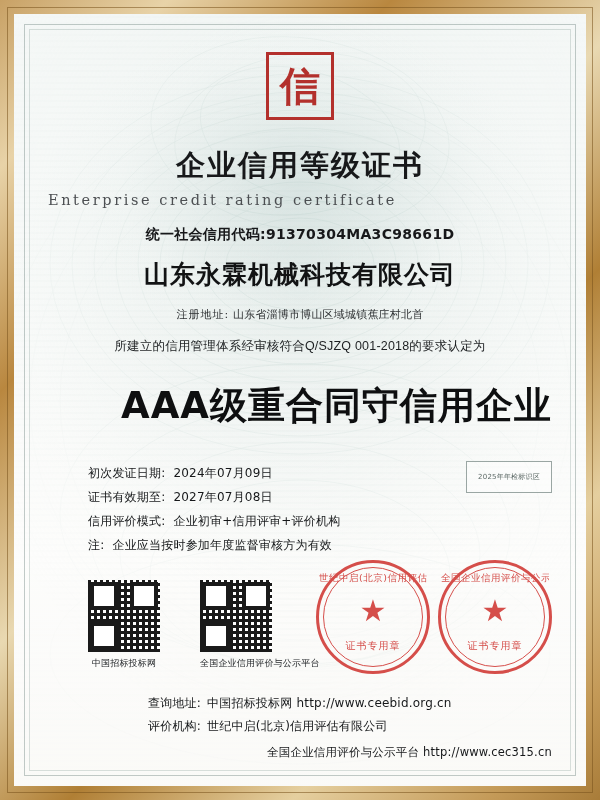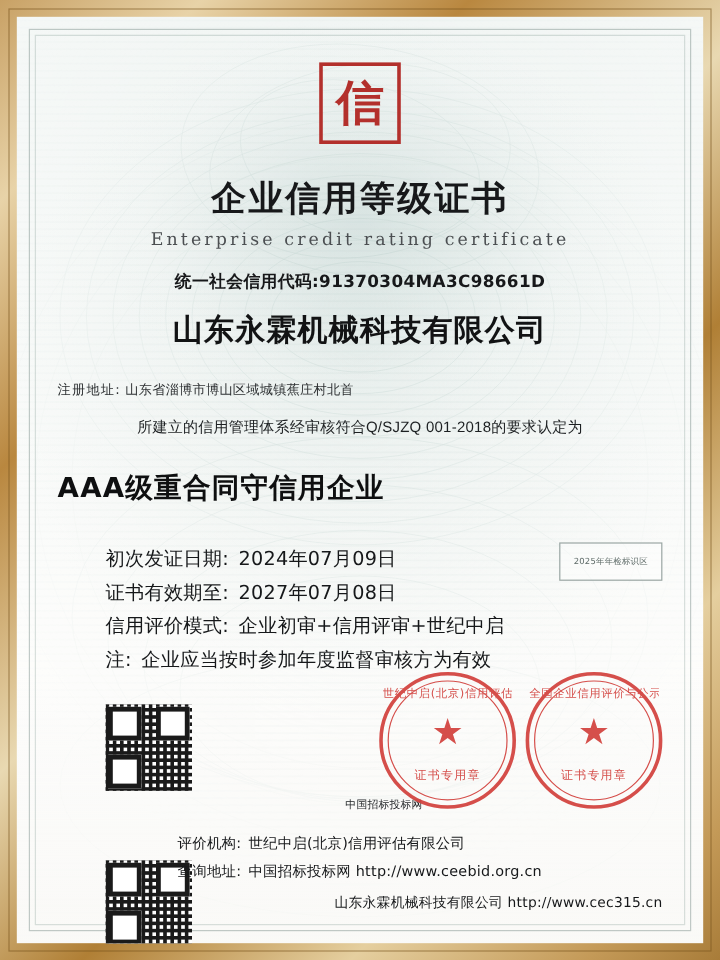--- a/index.html
+++ b/index.html
@@ -100,21 +100,20 @@
     margin-top: 26px;
     text-align: center;
     font-family: "DejaVu Sans", sans-serif;
     font-size: 29px;
     font-weight: bold;
     letter-spacing: 2px;
     color: #17181a;
   }
   .title-en {
     margin-top: 6px;
-    text-align: center;
     font-family: "DejaVu Serif", serif;
     font-size: 14.5px;
     letter-spacing: 2.6px;
     color: #4c4f52;
   }
 
   .credit-code {
     margin-top: 18px;
     text-align: center;
     font-family: "DejaVu Sans", sans-serif;
@@ -128,58 +127,59 @@
     margin-top: 14px;
     text-align: center;
     font-family: "DejaVu Sans", sans-serif;
     font-size: 25px;
     font-weight: bold;
     letter-spacing: 1px;
     color: #121314;
   }
 
   .reg-addr {
-    margin-top: 26px;
+    margin-top: 16px;
+    text-align: center;
     font-family: "DejaVu Sans", sans-serif;
     font-size: 11px;
     color: #2e3133;
     letter-spacing: 0.2px;
   }
   .reg-addr .lbl { letter-spacing: 1px; }
 
   .standard-line {
     margin-top: 16px;
     text-align: center;
     font-family: Liberation Sans, sans-serif;
     font-size: 12.5px;
     color: #1d2022;
     letter-spacing: 0.2px;
   }
 
   .grade {
     margin-top: 26px;
-    text-align: left;
-    font-family: "DejaVu Sans", sans-serif;
-    font-size: 23px;
+    text-align: right;
+    font-family: "DejaVu Sans", sans-serif;
+    font-size: 37px;
     font-weight: bold;
     letter-spacing: 1px;
     color: #0e0f10;
   }
 
   
   .details {
     margin-top: 34px;
     position: relative;
     padding-left: 40px;
   }
   .row {
     display: flex;
     align-items: flex-start;
     font-family: "DejaVu Sans", sans-serif;
-    font-size: 16px;
+    font-size: 12px;
     color: #16181a;
     margin-bottom: 7px;
     letter-spacing: 0.2px;
   }
   .row .label { white-space: nowrap; }
   .row .value { margin-left: 8px; white-space: nowrap; }
 
   
   .review-boxes {
     position: absolute;
@@ -200,21 +200,20 @@
     letter-spacing: 0.2px;
     background: rgba(255,255,255,0.35);
   }
 
   
   .qr-area {
     margin-top: 26px;
     padding-left: 40px;
     display: flex;
     gap: 40px;
-    flex-direction: column;
   }
   .qr-block { text-align: center; }
   .qr {
     width: 72px;
     height: 72px;
     background-color: #ffffff;
     background-image:
       repeating-linear-gradient(90deg, #1a1a1a 0 3px, transparent 3px 6px),
       repeating-linear-gradient(0deg, #1a1a1a 0 3px, transparent 3px 6px);
     background-size: 6px 6px, 6px 6px;
@@ -405,21 +404,21 @@
         <div class="row">
           <span class="label">初次发证日期:</span>
           <span class="value">2024年07月09日</span>
         </div>
         <div class="row">
           <span class="label">证书有效期至:</span>
           <span class="value">2027年07月08日</span>
         </div>
         <div class="row">
           <span class="label">信用评价模式:</span>
-          <span class="value">企业初审+信用评审+世纪中启</span>
+          <span class="value">企业初审+信用评审+评价机构</span>
         </div>
         <div class="row">
           <span class="label">注:</span>
           <span class="value">企业应当按时参加年度监督审核方为有效</span>
         </div>
       </div>
 
       <div class="qr-area">
         <div class="qr-block">
           <div class="qr">
@@ -443,25 +442,25 @@
         </div>
         <div class="seal">
           <div class="arc">全国企业信用评价与公示平台</div>
           <div class="star">★</div>
           <div class="seal-bottom">证书专用章</div>
         </div>
       </div>
 
       <div class="footer">
         <div class="frow">
+          <span class="label">查询地址:</span>
+          <span class="value">中国招标投标网 http://www.ceebid.org.cn</span>
+        </div>
+        <div class="frow">
           <span class="label">评价机构:</span>
           <span class="value">世纪中启(北京)信用评估有限公司</span>
         </div>
-        <div class="frow">
-          <span class="label">查询地址:</span>
-          <span class="value">中国招标投标网 http://www.ceebid.org.cn</span>
-        </div>
-        <div class="platform">山东永霖机械科技有限公司 http://www.cec315.cn</div>
+        <div class="platform">全国企业信用评价与公示平台 http://www.cec315.cn</div>
       </div>
 
     </div>
   </div>
 </div>
 
 </body></html>

